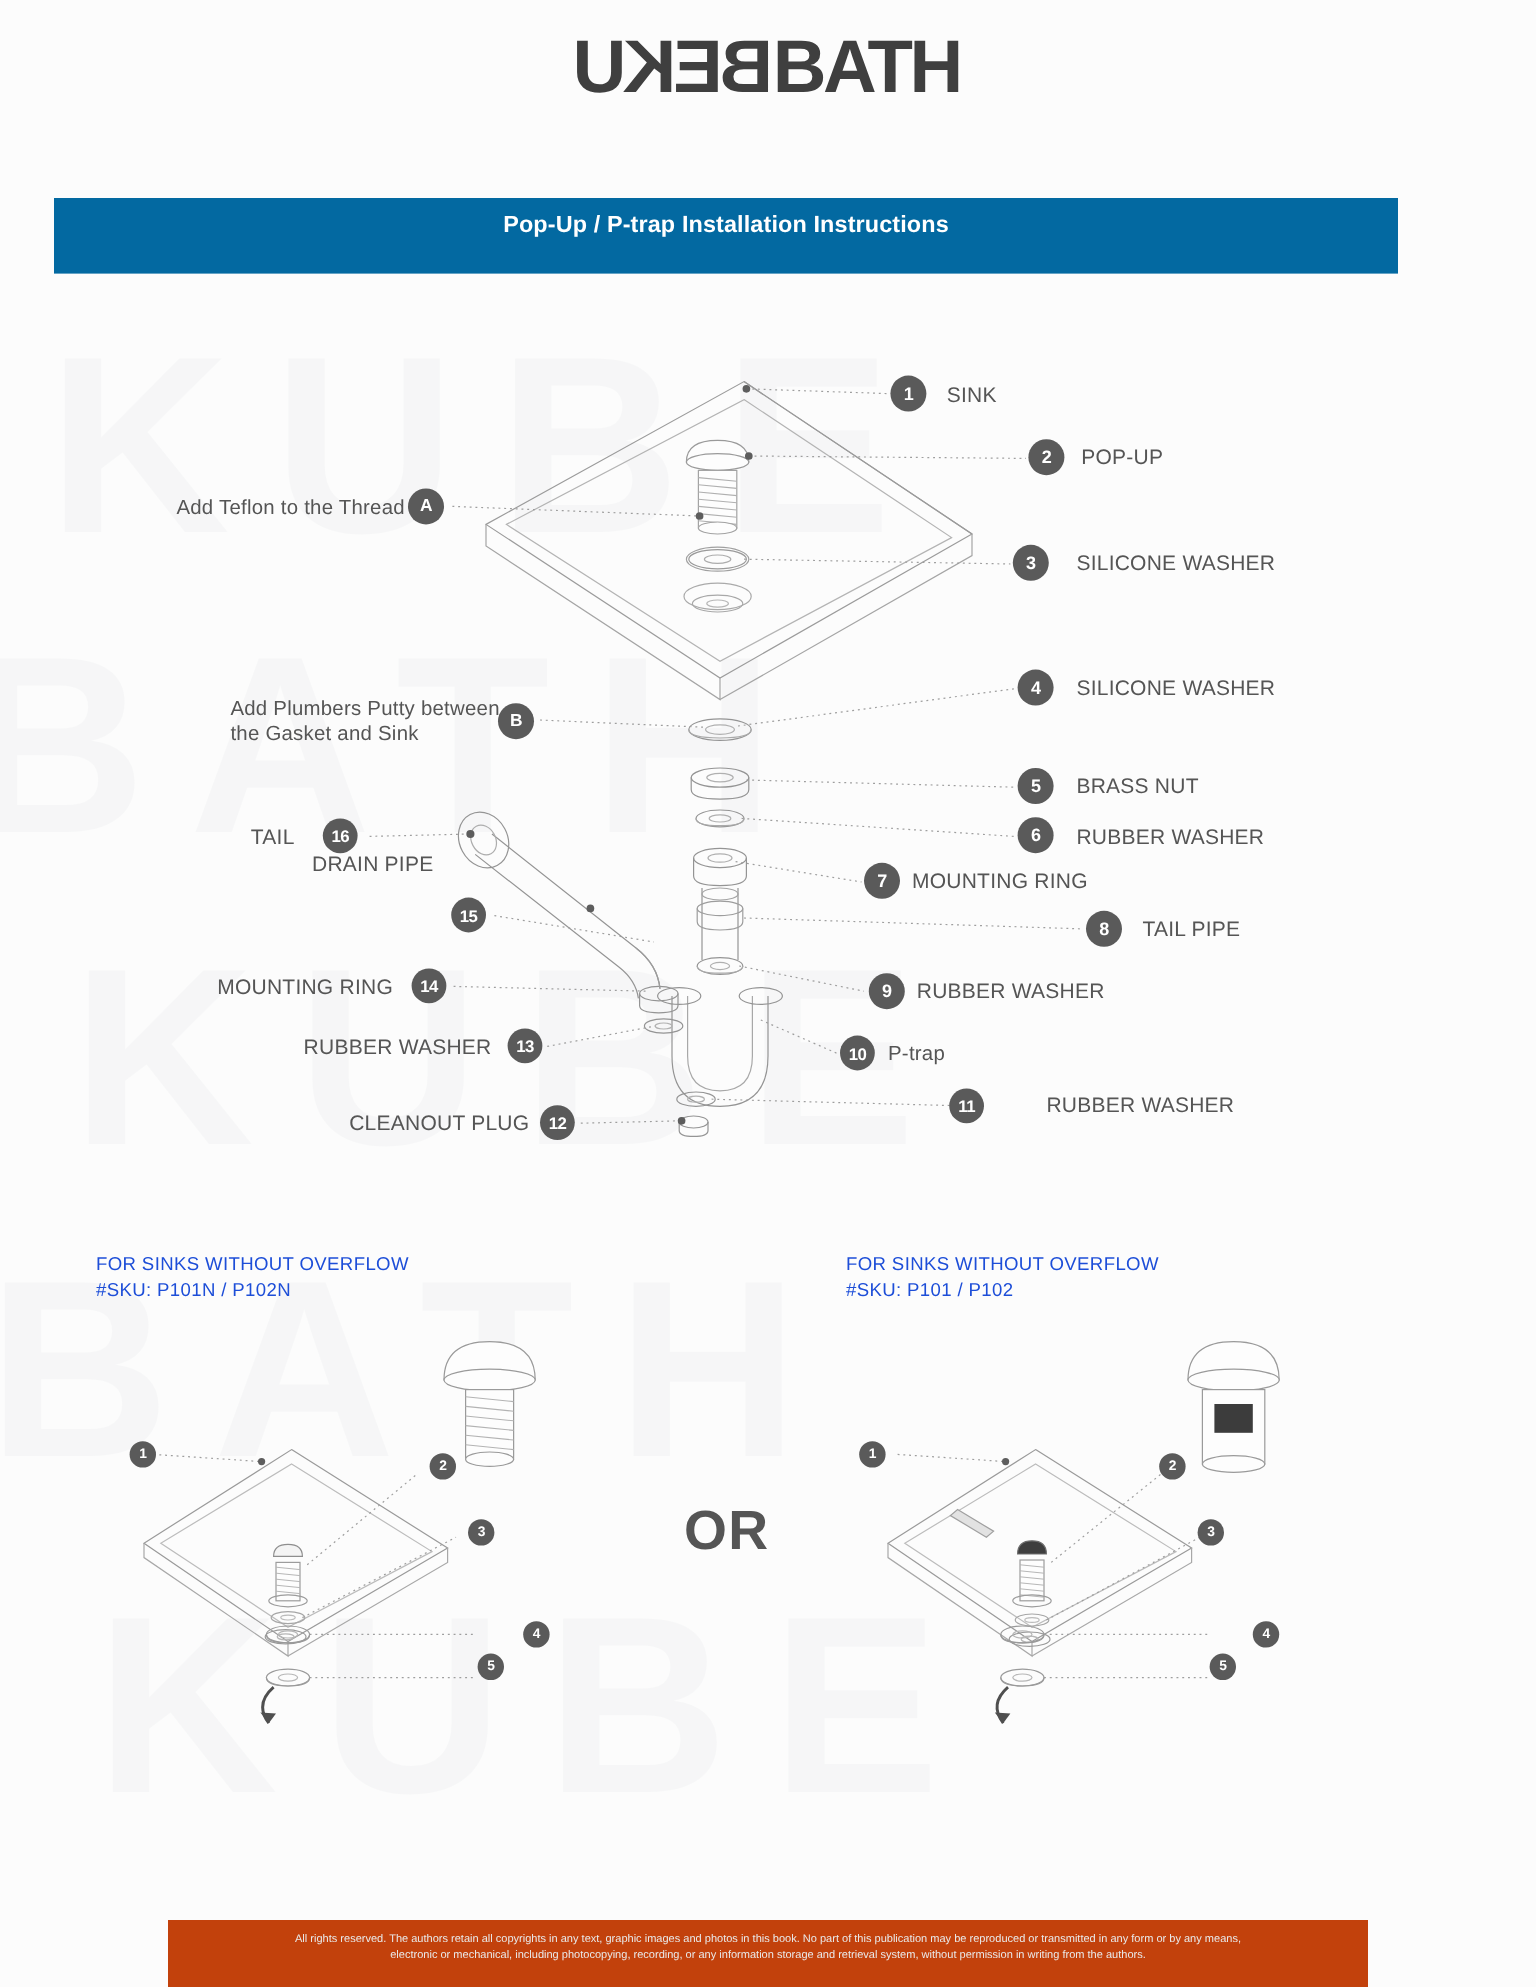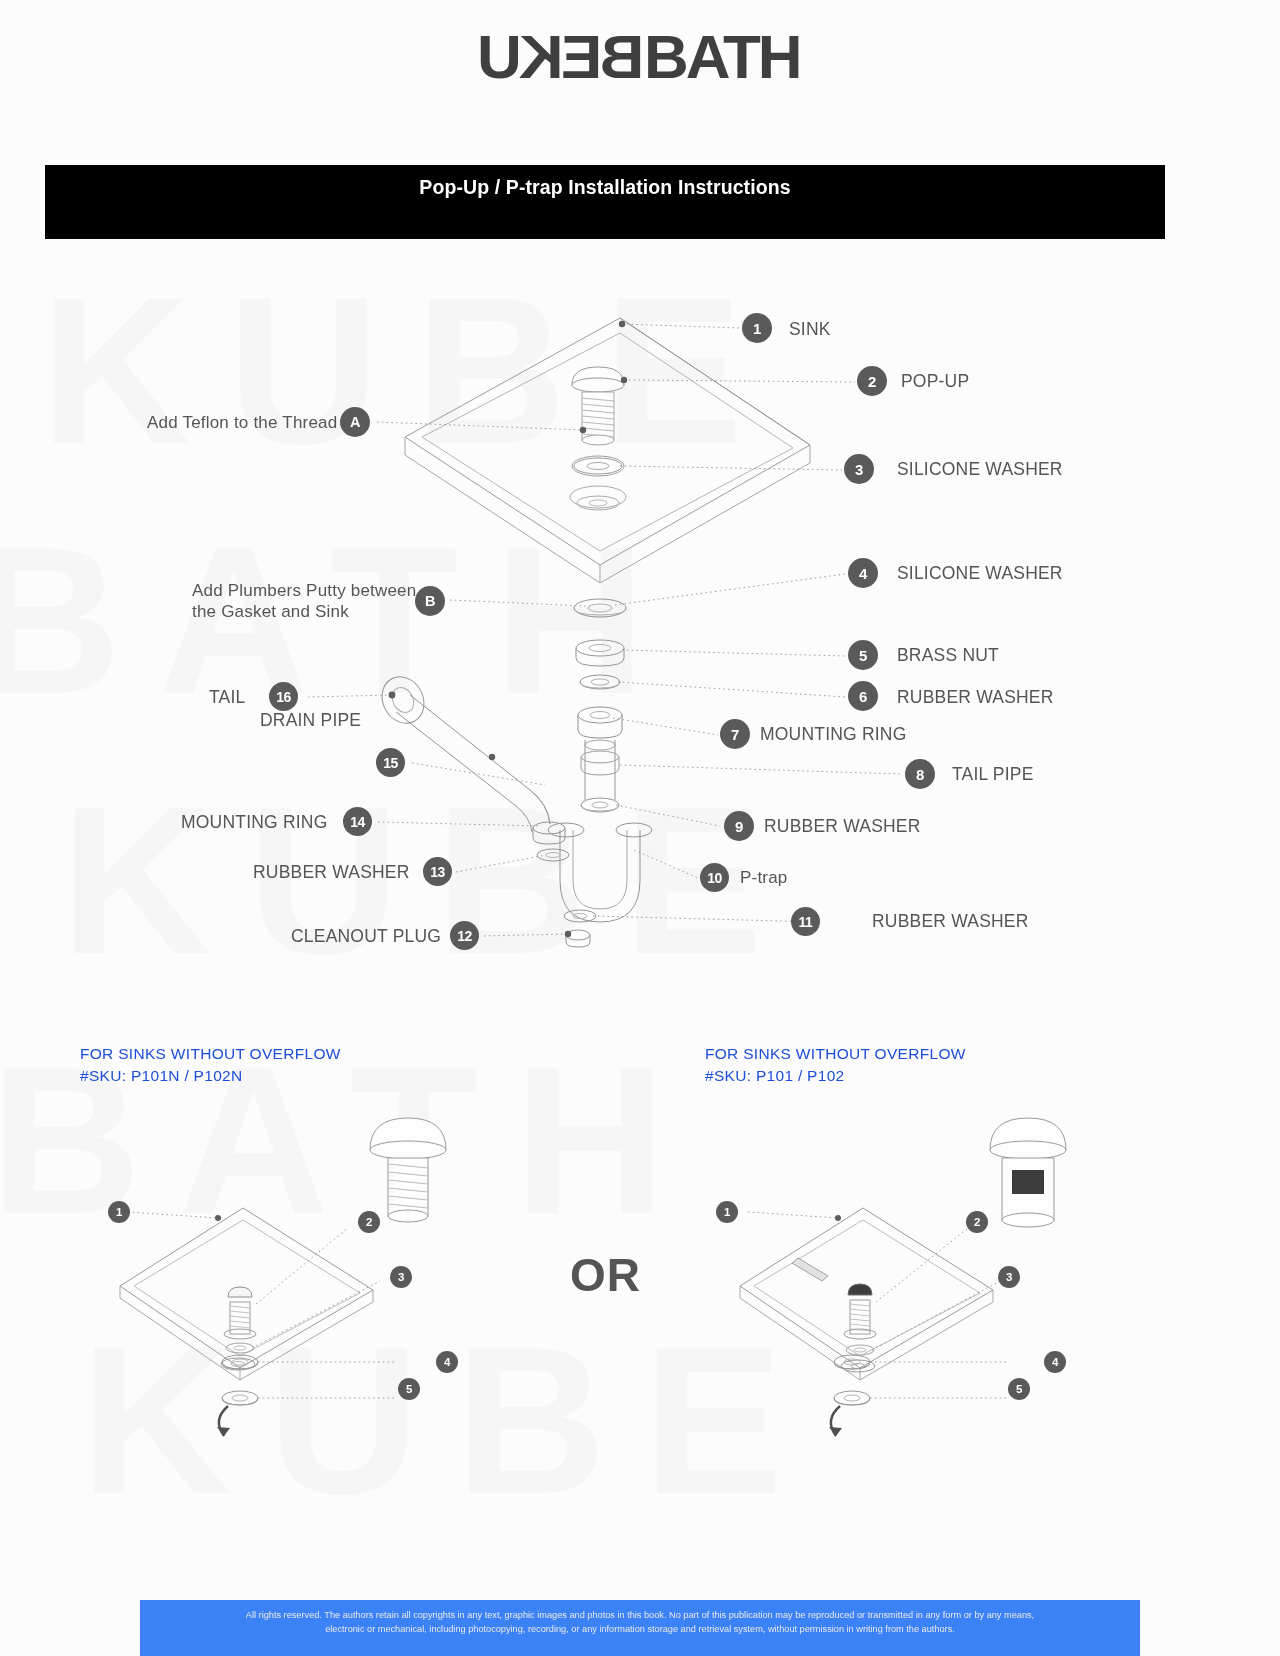--- a/index.html
+++ b/index.html
@@ -32,22 +32,22 @@
     color:#3f3f3f; line-height:0.95; display:inline-block;
     font-family:"Liberation Sans", sans-serif;
   }
   .logo-mark .flip { display:inline-block; transform:scaleX(-1); }
   .logo-tag {
     font-size:12.5px; letter-spacing:1.1px; color:#7b7b7b; margin-top:4px;
   }
 
   
   .header-bar {
-    position:absolute; left:45px; top:165px; width:1120px; height:74px;
-    background:#000000; color:#fff; text-align:center;
+    position:absolute; left:45px; top:165px; width:1120px; height:63px;
+    background:#0369a1; color:#fff; text-align:center;
     padding-top:11px;
   }
   .header-bar .h1 { font-size:19.5px; font-weight:700; letter-spacing:0.1px; }
   .header-bar .h2 { font-size:19px; font-weight:400; margin-top:2px; letter-spacing:0.2px; }
 
   
   .badge {
     position:absolute; width:30px; height:30px; border-radius:50%;
     background:#5a5a5a; color:#fff; font-size:15px; font-weight:700;
     display:flex; align-items:center; justify-content:center;
@@ -71,21 +71,21 @@
   }
 
   .or-text {
     position:absolute; left:570px; top:1248px;
     font-size:46px; font-weight:700; color:#555; letter-spacing:1px;
   }
 
   
   .footer {
     position:absolute; left:140px; top:1600px; width:1000px; height:56px;
-    background:#3b82f6; color:#e9e9e9; text-align:center;
+    background:#c2410c; color:#e9e9e9; text-align:center;
     font-size:9.2px; line-height:1.5; padding-top:9px;
   }
 
   svg { display:block; }
   .dg { position:absolute; left:0; top:0; }
 </style>
 </head>
 <body>
 
 <div class="page">

